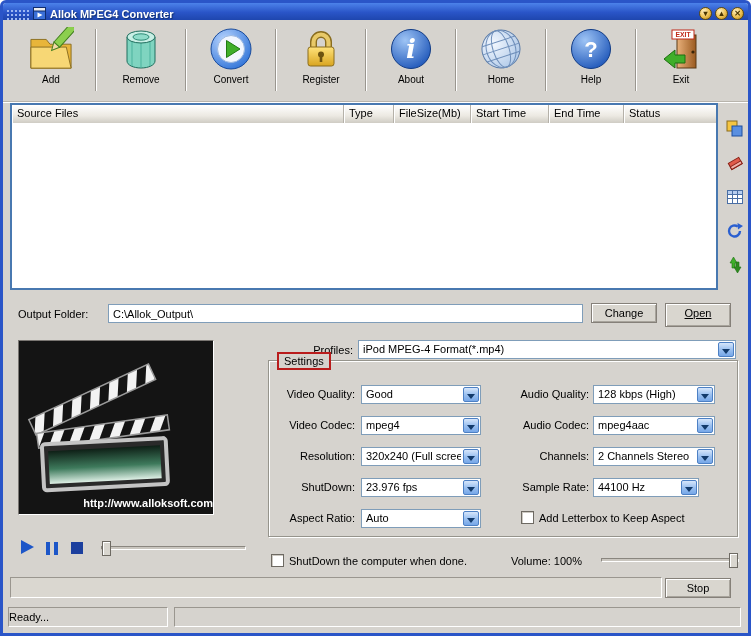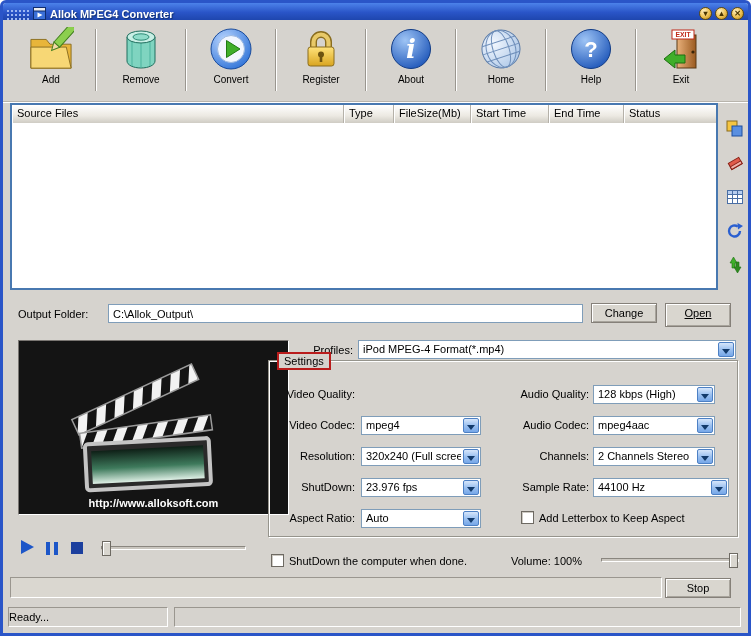--- a/index.html
+++ b/index.html
@@ -57,22 +57,22 @@
        text-align:center;line-height:18px;font-size:11px;cursor:pointer}
   .combo{position:absolute;height:19px;background:#fff;border:1px solid #7f9db9;cursor:pointer}
   .combo-text{position:absolute;left:4px;right:19px;top:2px;white-space:nowrap;overflow:hidden;font-size:11px}
   .combo-btn{position:absolute;top:1px;right:1px;bottom:1px;width:16px;border-radius:2px;
              background:linear-gradient(180deg,#d6e6fb,#9cc1f0 50%,#76a7e8);border:1px solid #4d80c4}
   .combo-btn::after{content:"";position:absolute;left:3px;top:6px;border:4px solid transparent;border-top:5px solid #123a6b}
   .cbx{position:absolute;width:13px;height:13px;background:#fff;border:1px solid #6e6a63;
        box-shadow:inset 1px 1px 0 #cdc9c2;cursor:pointer}
 
   
-  .preview{position:absolute;left:15px;top:337px;width:271px;height:175px;background:#141414;
-           border:1px solid;border-color:#7a7672 #ffffff #ffffff #7a7672;display:flex;flex-direction:column;align-items:center}
+  .preview{position:absolute;left:15px;top:337px;width:196px;height:175px;background:#141414;
+           border:1px solid;border-color:#7a7672 #ffffff #ffffff #7a7672;display:flex;flex-direction:column;align-items:flex-end}
   .pv-caption{color:#fff;font-weight:bold;font-size:11px;margin-top:2px}
 
   
   .group{position:absolute;left:265px;top:357px;width:470px;height:177px;
          border:1px solid #96948c;box-shadow:inset 1px 1px 0 #fff,1px 1px 0 #fff}
   .group-legend{position:absolute;top:-9px;left:8px;padding:1px 5px;background:#d6d3ce;
                 border:2px solid #b91c1c;font-size:11px}
   .sg-label{position:absolute;text-align:right;font-size:11px;white-space:nowrap}
 
   
@@ -336,20 +336,24 @@
   <span class="lbl" style="left:270px;top:341px;width:80px;text-align:right">Profiles:</span>
   <div class="combo" style="left:355px;top:337px;width:378px">
     <span class="combo-text">iPod MPEG-4 Format(*.mp4)</span>
     <span class="combo-btn"></span>
   </div>
 
   <div class="group">
     <span class="group-legend">Settings</span>
 
     <span class="sg-label" style="left:0;top:27px;width:86px">Video Quality:</span>
+    <div class="combo" style="left:92px;top:24px;width:120px">
+      <span class="combo-text">Good</span>
+      <span class="combo-btn"></span>
+    </div>
 
     <span class="sg-label" style="left:0;top:58px;width:86px">Video Codec:</span>
     <div class="combo" style="left:92px;top:55px;width:120px">
       <span class="combo-text">mpeg4</span>
       <span class="combo-btn"></span>
     </div>
 
     <span class="sg-label" style="left:0;top:89px;width:86px">Resolution:</span>
     <div class="combo" style="left:92px;top:86px;width:120px">
       <span class="combo-text">320x240 (Full screen)</span>
@@ -380,21 +384,21 @@
       <span class="combo-btn"></span>
     </div>
 
     <span class="sg-label" style="left:236px;top:89px;width:84px">Channels:</span>
     <div class="combo" style="left:324px;top:86px;width:122px">
       <span class="combo-text">2 Channels Stereo</span>
       <span class="combo-btn"></span>
     </div>
 
     <span class="sg-label" style="left:236px;top:120px;width:84px">Sample Rate:</span>
-    <div class="combo" style="left:324px;top:117px;width:136px">
+    <div class="combo" style="left:324px;top:117px;width:106px">
       <span class="combo-text">44100 Hz</span>
       <span class="combo-btn"></span>
     </div>
 
     <span class="cbx" style="left:252px;top:150px"></span>
     <span class="lbl" style="left:270px;top:151px">Add Letterbox to Keep Aspect</span>
   </div>
 
   <span class="pb-btn" style="left:16px;top:536px">
     <i class="tri-play"></i>

